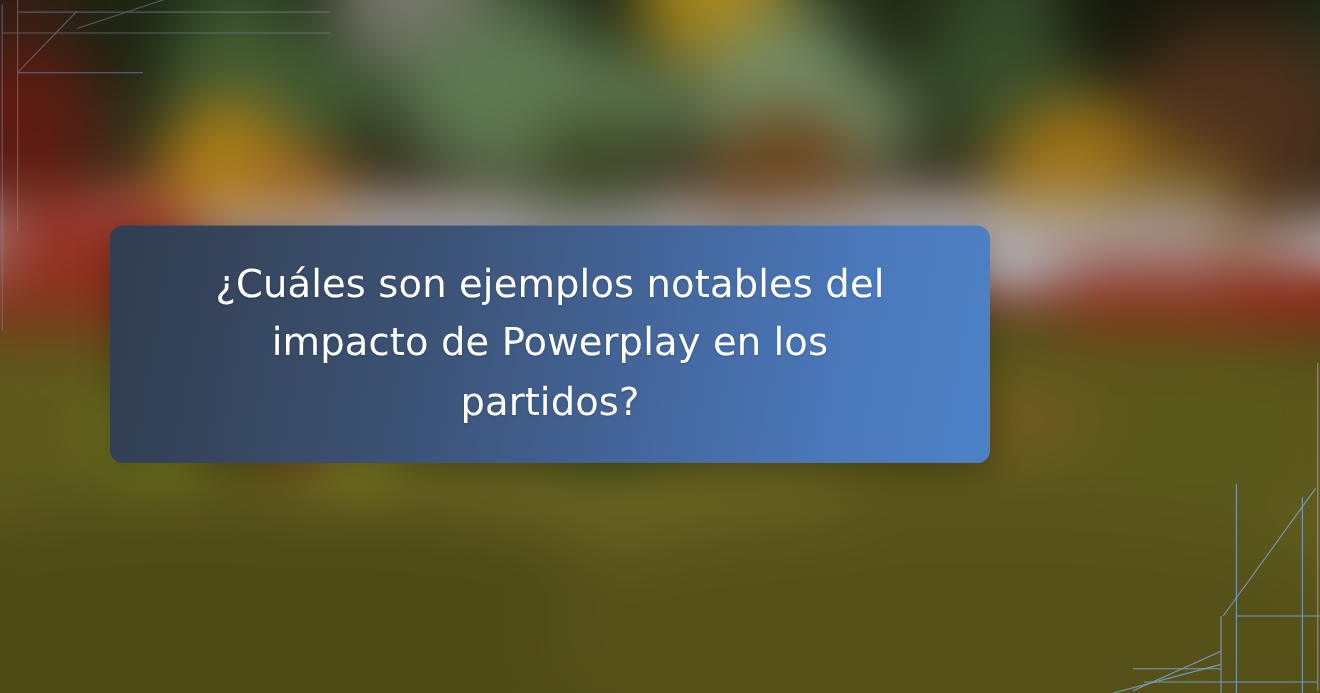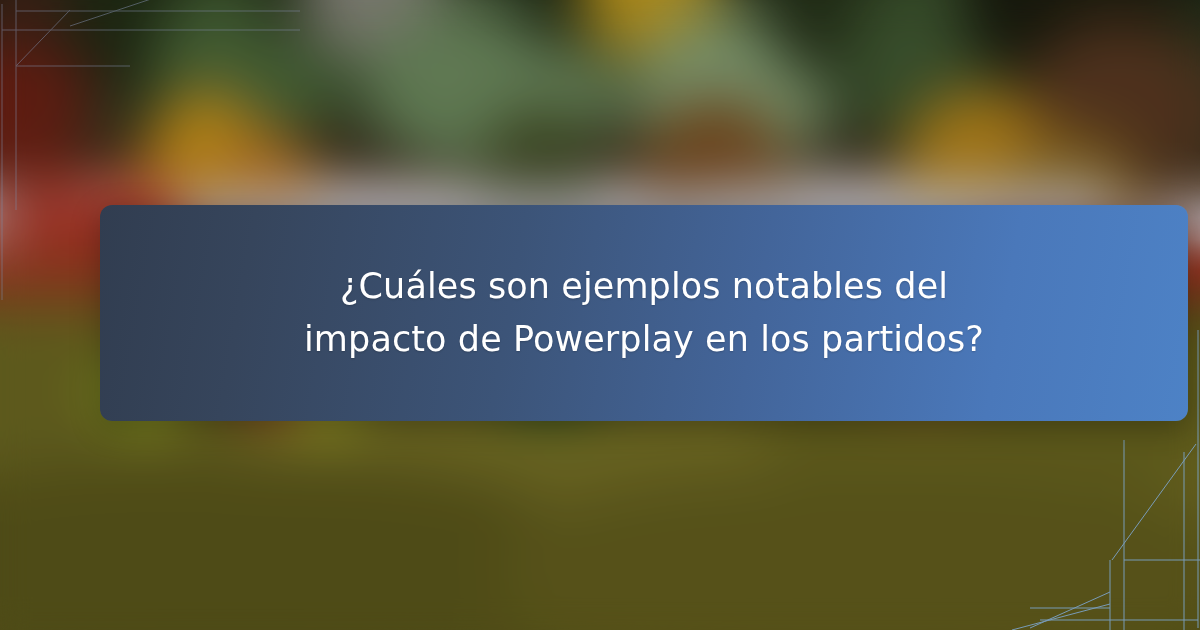--- a/index.html
+++ b/index.html
@@ -76,21 +76,21 @@
     position: absolute;
     inset: 0;
     pointer-events: none;
   }
 
   
   .card {
     position: absolute;
     left: 100px;
     top: 205px;
-    width: 1088px;
+    width: 800px;
     height: 216px;
     border-radius: 12px;
     background: linear-gradient(100deg,
                 #313d50 0%,
                 #36455c 14%,
                 #3c5478 38%,
                 #43659a 60%,
                 #4a78ba 82%,
                 #4d82c6 100%);
     box-shadow: 0 8px 30px rgba(0, 0, 0, 0.28);

